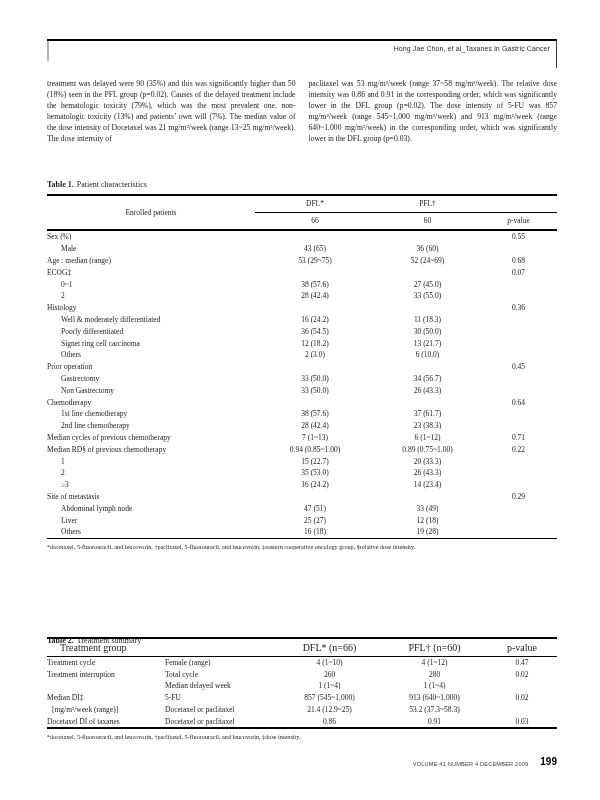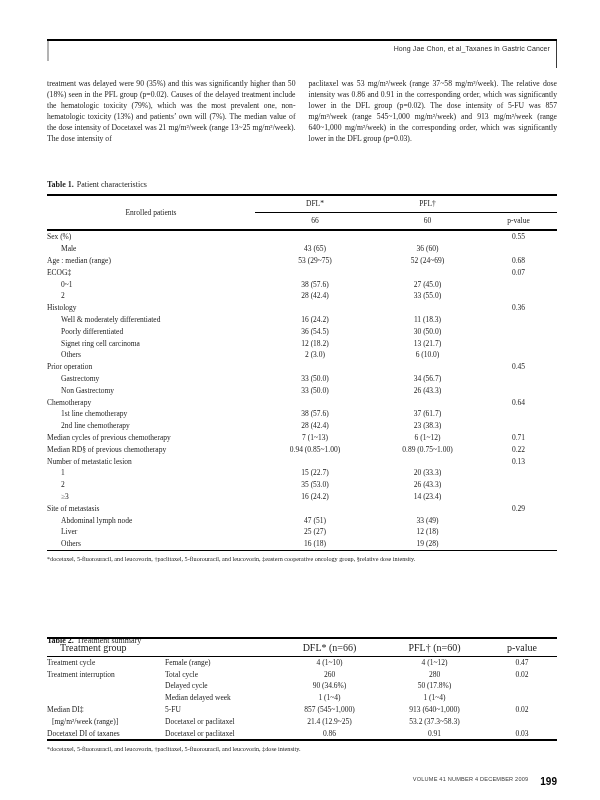--- a/index.html
+++ b/index.html
@@ -41,21 +41,21 @@
   .hB{grid-row:2;line-height:16.5px;}
   .t1-bottom{border-bottom:1.6px solid #000;}
   
   .t2{position:absolute;left:47px;top:637px;width:510px;}
   .t2-head{border-top:2.2px solid #000;border-bottom:.9px solid #000;height:16.5px;
     font-size:10px;align-items:center;}
   .t2-head .g{padding-left:13px;}
   .t2-bottom{border-bottom:2.2px solid #000;}
   
   .footer{position:absolute;left:47px;top:756px;width:510px;display:flex;justify-content:flex-end;
-    align-items:flex-start;gap:12px;font-family:"Liberation Sans","DejaVu Sans",sans-serif;margin-top:20px;}
+    align-items:flex-end;gap:12px;font-family:"Liberation Sans","DejaVu Sans",sans-serif;}
   .footer .vol{font-size:5.6px;color:#3d3d3d;letter-spacing:.2px;}
   .footer .pg{font-size:10px;font-weight:bold;color:#000;}
 </style>
 </head>
 <body>
 
 <div class="hdr-rule"></div>
 <div class="hdr-tick-left"></div>
 <div class="hdr-tick-right"></div>
 <div class="running-title">Hong Jae Chon, et al_Taxanes in Gastric Cancer</div>
@@ -207,26 +207,20 @@
         <div class="c">0.71</div>
       </div>
 
       <div class="trow t1grid">
         <div>Median RD§ of previous chemotherapy</div>
         <div class="c">0.94 (0.85~1.00)</div>
         <div class="c">0.89 (0.75~1.00)</div>
         <div class="c">0.22</div>
       </div>
 
-      <div class="trow t1grid">
-        <div>Number of metastatic lesion</div>
-        <div class="c"></div>
-        <div class="c"></div>
-        <div class="c">0.13</div>
-      </div>
 
       <div class="trow t1grid">
         <div class="indent">1</div>
         <div class="c">15 (22.7)</div>
         <div class="c">20 (33.3)</div>
         <div class="c"></div>
       </div>
 
       <div class="trow t1grid">
         <div class="indent">2</div>
@@ -296,27 +290,20 @@
       </div>
 
       <div class="trow t2grid">
         <div>Treatment interruption</div>
         <div>Total cycle</div>
         <div class="c">260</div>
         <div class="c">280</div>
         <div class="c">0.02</div>
       </div>
 
-      <div class="trow t2grid">
-        <div></div>
-        <div>Delayed cycle</div>
-        <div class="c">90 (34.6%)</div>
-        <div class="c">50 (17.8%)</div>
-        <div class="c"></div>
-      </div>
 
       <div class="trow t2grid">
         <div></div>
         <div>Median delayed week</div>
         <div class="c">1 (1~4)</div>
         <div class="c">1 (1~4)</div>
         <div class="c"></div>
       </div>
 
       <div class="trow t2grid">

